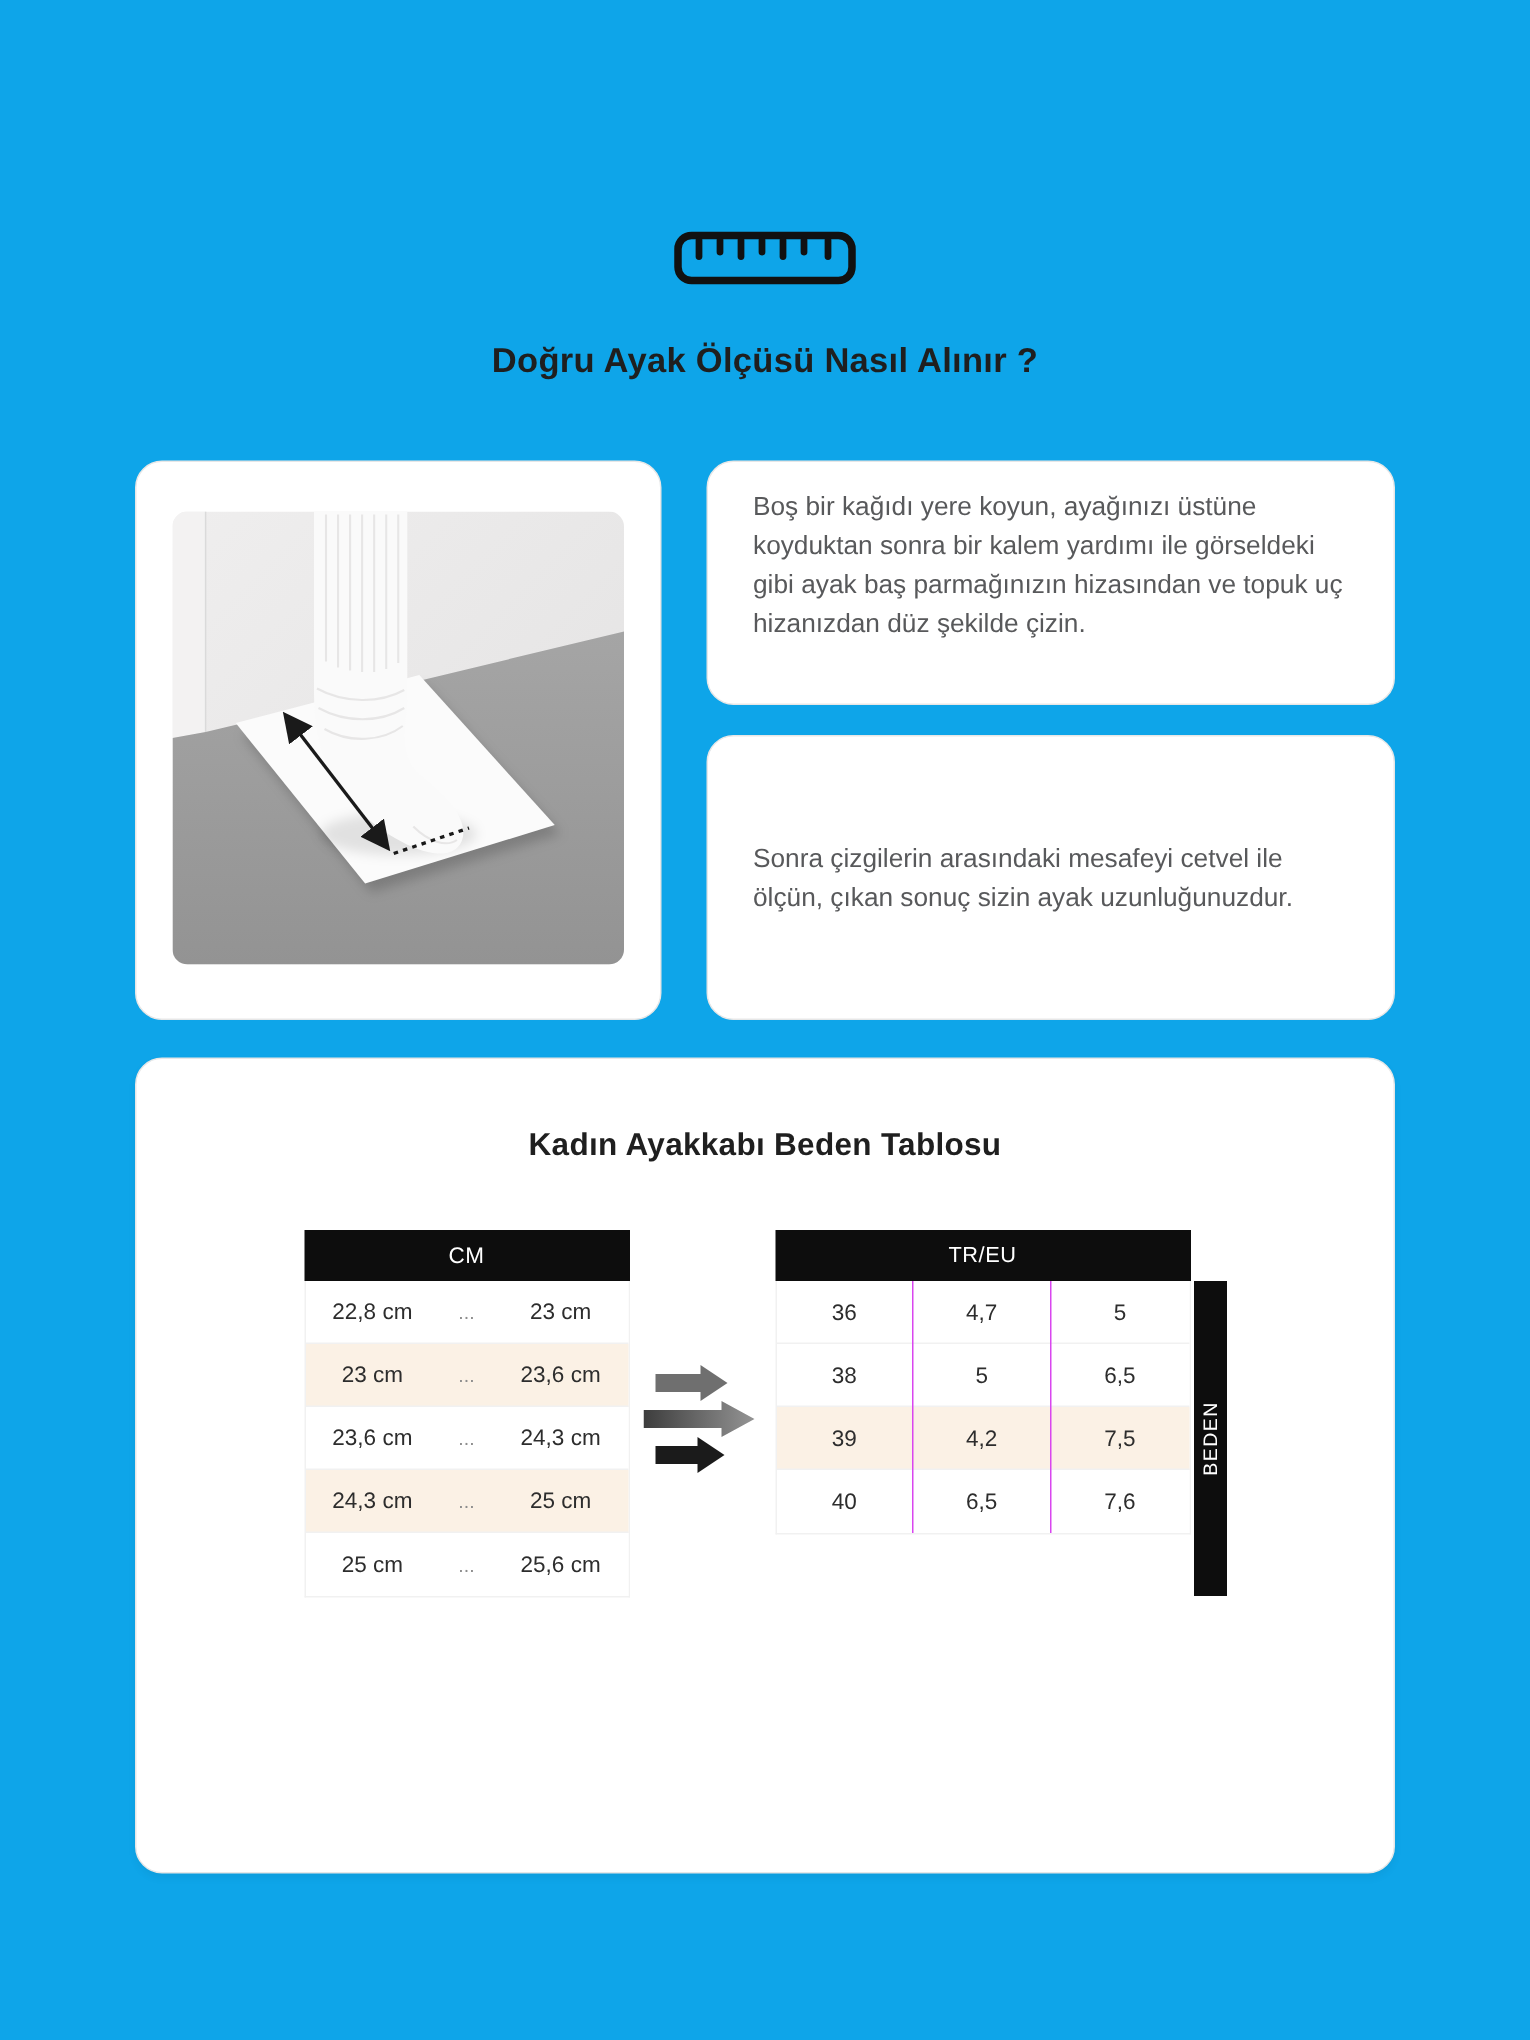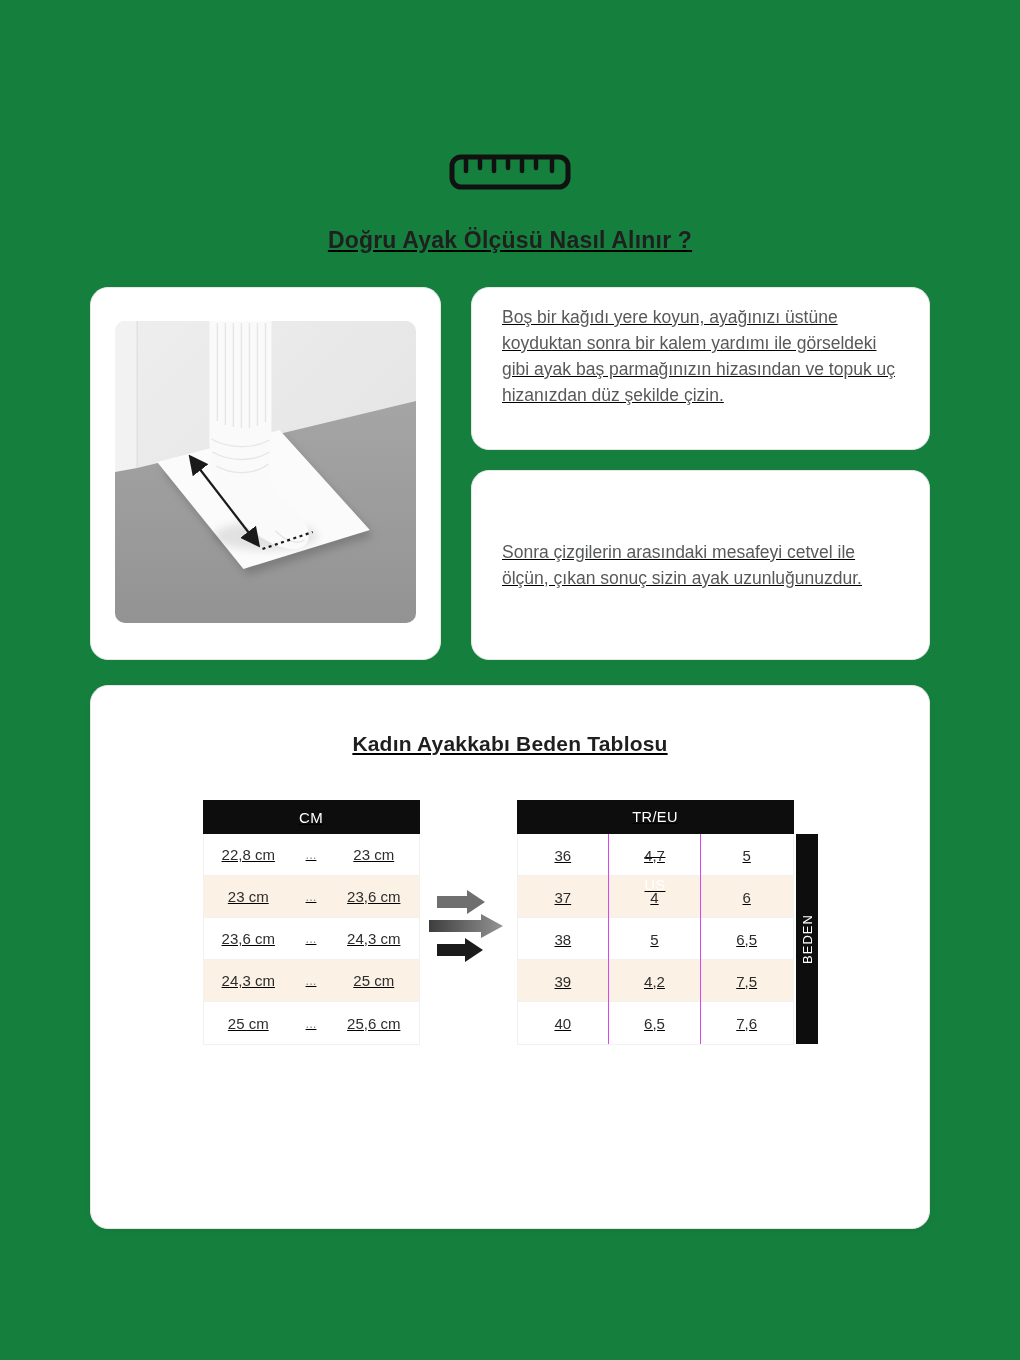--- a/index.html
+++ b/index.html
@@ -1,25 +1,25 @@
 <!DOCTYPE html>
 <html><head>
 <meta charset="utf-8">
 <style>
   html,body{margin:0;padding:0;background:#ffffff;}
   body{width:1020px;height:1360px;overflow:hidden;font-family:"Liberation Sans",sans-serif;-webkit-font-smoothing:antialiased;}
-  .page{position:relative;width:1020px;height:1360px;background:#15803d;text-decoration:underline;}
+  .page{position:relative;width:1020px;height:1360px;background:#0ea5e9;}
 
   
   .hero{padding-top:154px;text-align:center;}
   .ruler-svg{display:block;margin:0 auto;}
   .page-title{margin:36px 0 0 0;font-size:23px;line-height:28px;font-weight:700;color:#1f1f1f;letter-spacing:.2px;}
 
   
-  .cards-row{display:flex;gap:30px;padding:0 90px;margin-top:33px;align-items:flex-end;}
+  .cards-row{display:flex;gap:30px;padding:0 90px;margin-top:53px;align-items:flex-end;}
   .card{border:1px solid #e7e7e7;border-radius:18px;box-sizing:border-box;background:#fff;}
   .photo-card{width:351px;height:373px;padding:33px 24px 0 24px;flex:none;}
   .photo-frame{width:301px;height:302px;border-radius:10px;overflow:hidden;display:block;}
   .right-col{flex:1;display:flex;flex-direction:column;gap:20px;}
   .text-card{padding:16px 34px 16px 30px;color:#58595b;font-size:17.5px;line-height:26px;}
   .text-card.first{height:163px;}
   .text-card.second{height:190px;display:flex;align-items:center;padding-top:0;padding-bottom:0;}
   .text-card p{margin:0;}
 
   
@@ -186,25 +186,20 @@
           <span class="hcell">TR/EU</span>
           <span class="hcell">UK</span>
           <span class="hcell">US</span>
         </div>
         <div class="t-body">
           <div class="t-row">
             <span class="cell">36</span>
             <span class="cell">4,7</span>
             <span class="cell">5</span>
           </div>
-          <div class="t-row alt">
-            <span class="cell">37</span>
-            <span class="cell">4</span>
-            <span class="cell">6</span>
-          </div>
           <div class="t-row">
             <span class="cell">38</span>
             <span class="cell">5</span>
             <span class="cell">6,5</span>
           </div>
           <div class="t-row alt">
             <span class="cell">39</span>
             <span class="cell">4,2</span>
             <span class="cell">7,5</span>
           </div>

